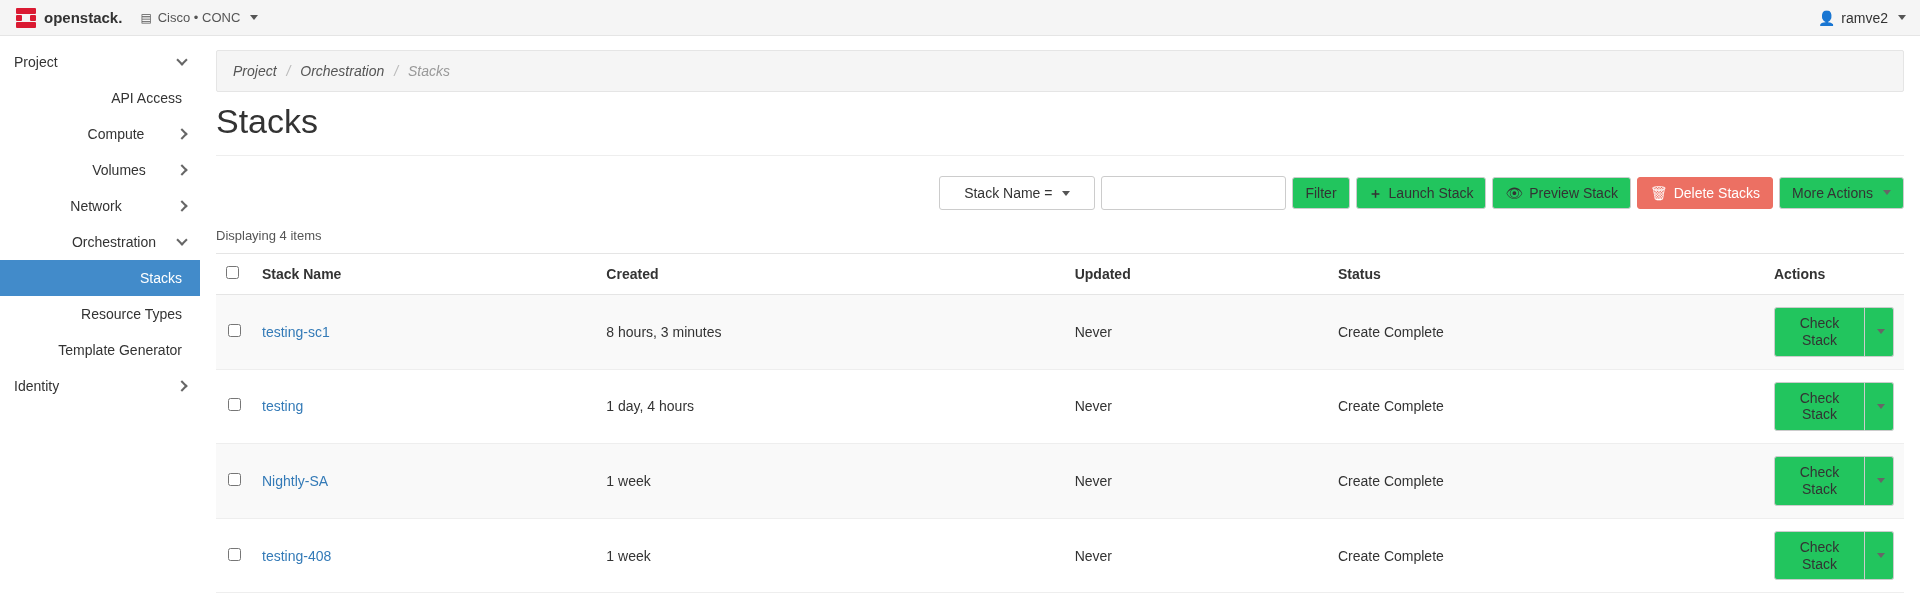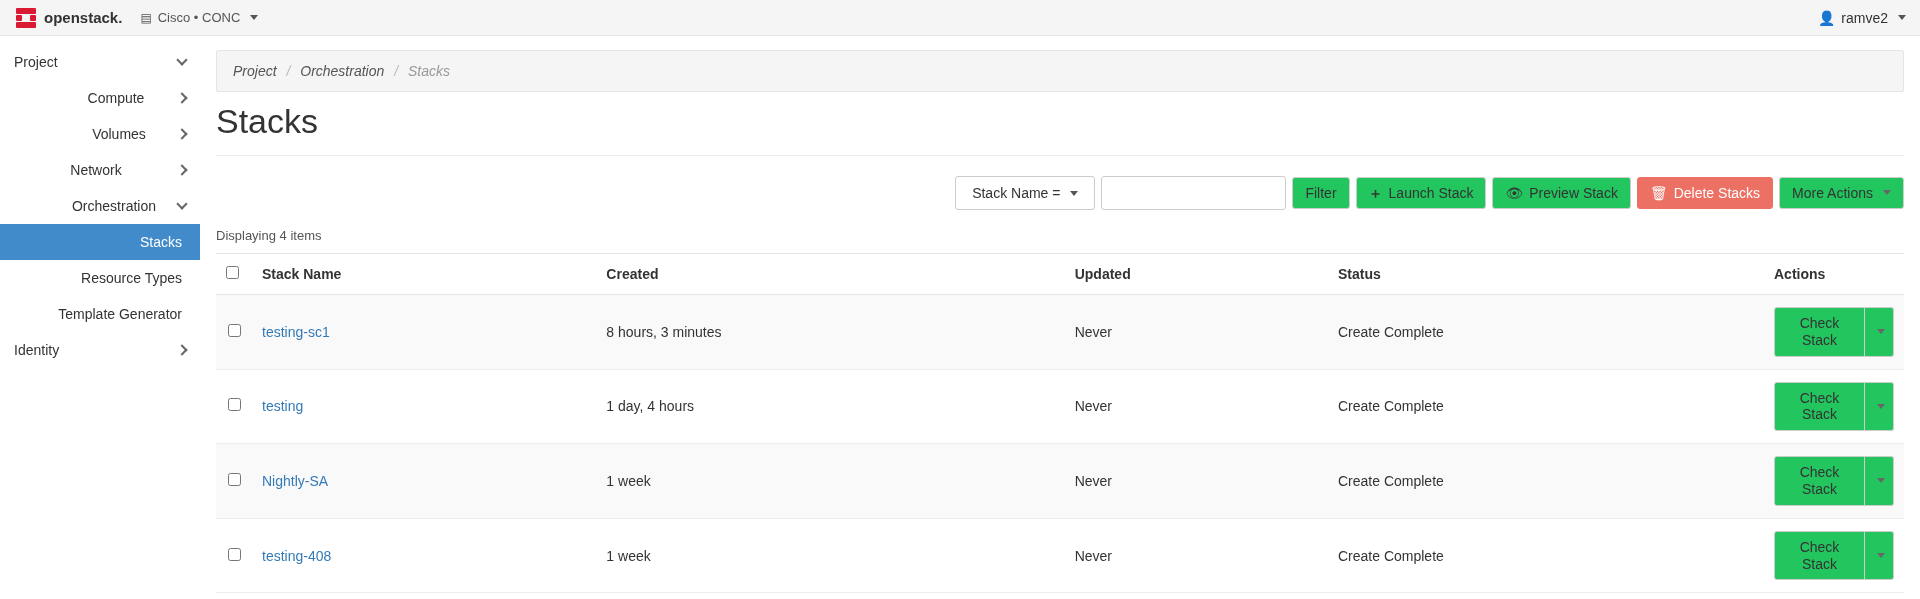--- a/index.html
+++ b/index.html
@@ -38,21 +38,21 @@
     
     .page-title { font-size: 34px; font-weight: 500; color: #333; margin: 6px 0 14px 0; }
     hr.title-rule { border: none; border-top: 1px solid #eee; margin-bottom: 20px; }
     
     
     .action-bar { display: flex; justify-content: flex-end; align-items: center; gap: 6px; margin-bottom: 18px; flex-wrap: wrap; }
     .btn { background: #22c55e; border: 1px solid #ccc; border-radius: 3px; padding: 7px 12px; font-size: 14px; color: #333; cursor: pointer; display: inline-flex; align-items: center; gap: 6px; line-height: 1.2; }
     .btn .caret-down { border-top-color:#666; }
     .btn-danger { background: #ec7063; border-color: #ec7063; color: #fff; }
     .input-search { background: #fff; border: 1px solid #ccc; border-radius: 3px; padding: 7px 10px; font-size: 14px; width: 185px; height: 34px; }
-    .filter-select { background: #fff; border: 1px solid #ccc; border-radius: 3px; padding: 7px 16px; font-size: 14px; display: inline-flex; align-items: center; gap: 6px; cursor: pointer; height: 34px; }
+    .filter-select { background: #fff; border: 1px solid #ccc; border-radius: 3px; padding: 7px 24px; font-size: 14px; display: inline-flex; align-items: center; gap: 6px; cursor: pointer; height: 34px; }
     
     
     .count-label { font-size: 13px; color: #555; margin: 10px 0; }
     table.data { width: 100%; border-collapse: collapse; }
     table.data th { text-align: left; font-weight: 600; font-size: 14px; color: #333; padding: 12px 10px; border-top: 1px solid #e5e5e5; border-bottom: 1px solid #e5e5e5; background: #fff; }
     table.data td { padding: 12px 10px; font-size: 14px; color: #333; border-bottom: 1px solid #eee; vertical-align: middle; }
     table.data tbody tr:nth-child(odd) td { background: #f9f9f9; }
     table.data a.stack-link { color: #337ab7; text-decoration: none; }
     .col-check { width: 36px; text-align: center; }
     .col-actions { width: 140px; text-align: left; }
@@ -95,20 +95,23 @@
     <span class="caret-down"></span>
   </div>
 </div>
 
 <div class="layout">
 
   <div class="sidebar">
     <div class="nav-item">
       <span>Project</span>
       <span class="chevron chevron-down"></span>
+    </div>
+    <div class="nav-item leaf">
+      <span>API Access</span>
     </div>
     <div class="nav-item sub" style="justify-content:space-between; padding-left:54px;">
       <span style="margin-left:auto; margin-right:auto;">Compute</span>
       <span class="chevron chevron-right"></span>
     </div>
     <div class="nav-item sub" style="justify-content:space-between; padding-left:60px;">
       <span style="margin-left:auto; margin-right:auto;">Volumes</span>
       <span class="chevron chevron-right"></span>
     </div>
     <div class="nav-item sub" style="justify-content:space-between; ">

